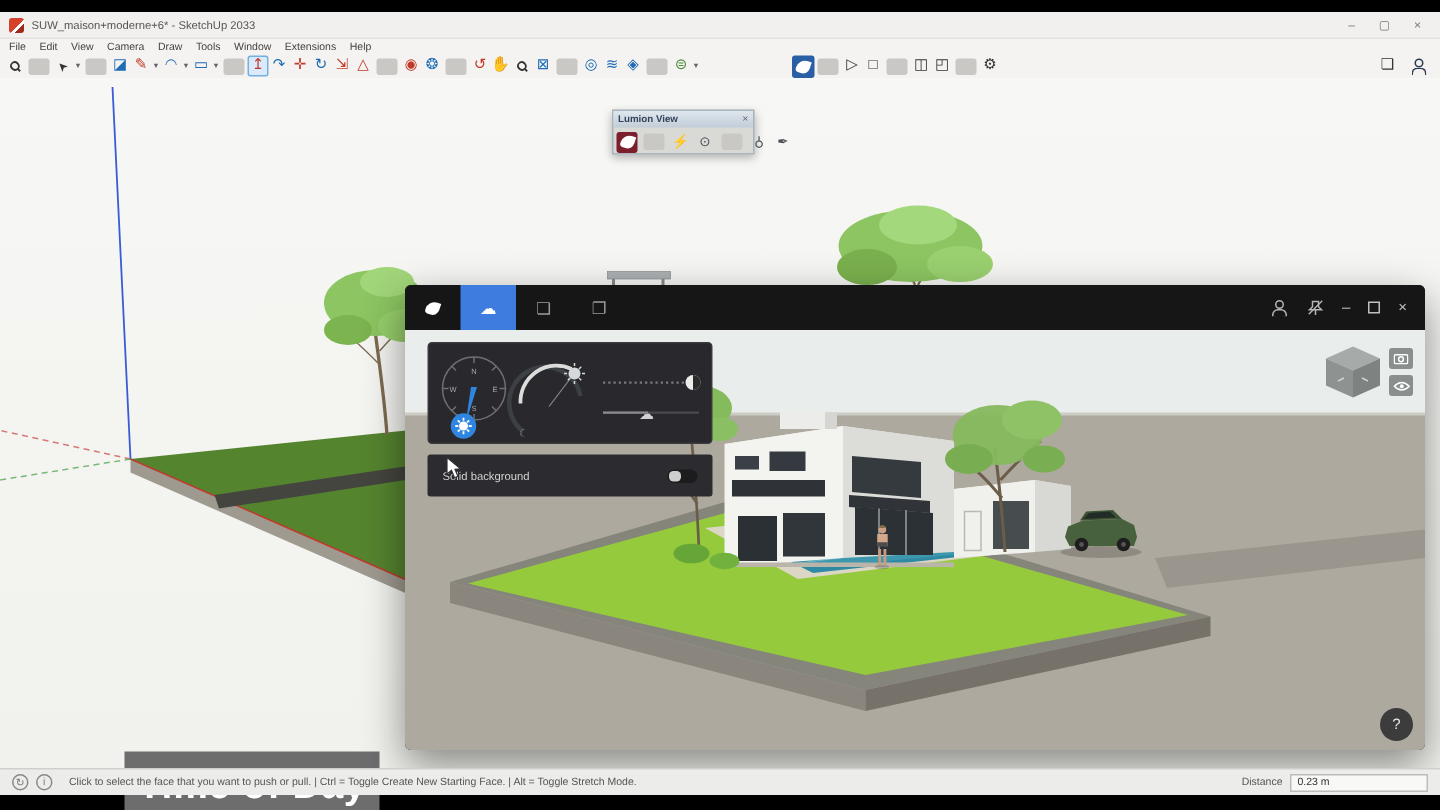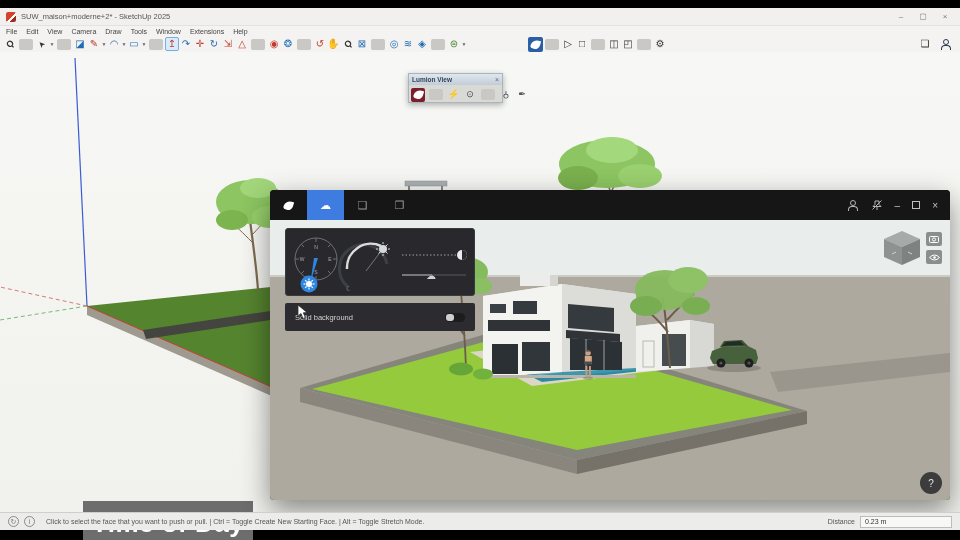--- a/index.html
+++ b/index.html
@@ -128,21 +128,21 @@
 </head>
 <body>
 
 <div class="bar" style="top:0;height:8px"></div>
 <div class="bar" style="top:530px;height:10px"></div>
 
 <div id="app">
 
   <div id="titlebar">
     <div id="su-logo"></div>
-    <div id="title-text">SUW_maison+moderne+2* - SketchUp 2025</div>
+    <div id="title-text">SUW_maison+moderne+6* - SketchUp 2033</div>
     <div class="wctl">
       <span>–</span>
       <span>▢</span>
       <span>×</span>
     </div>
   </div>
 
   <div id="menubar">
 
   <span class="mitem">File</span>

